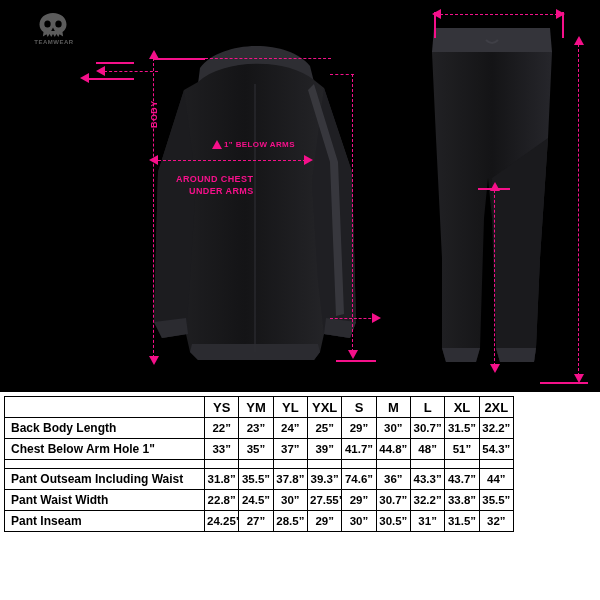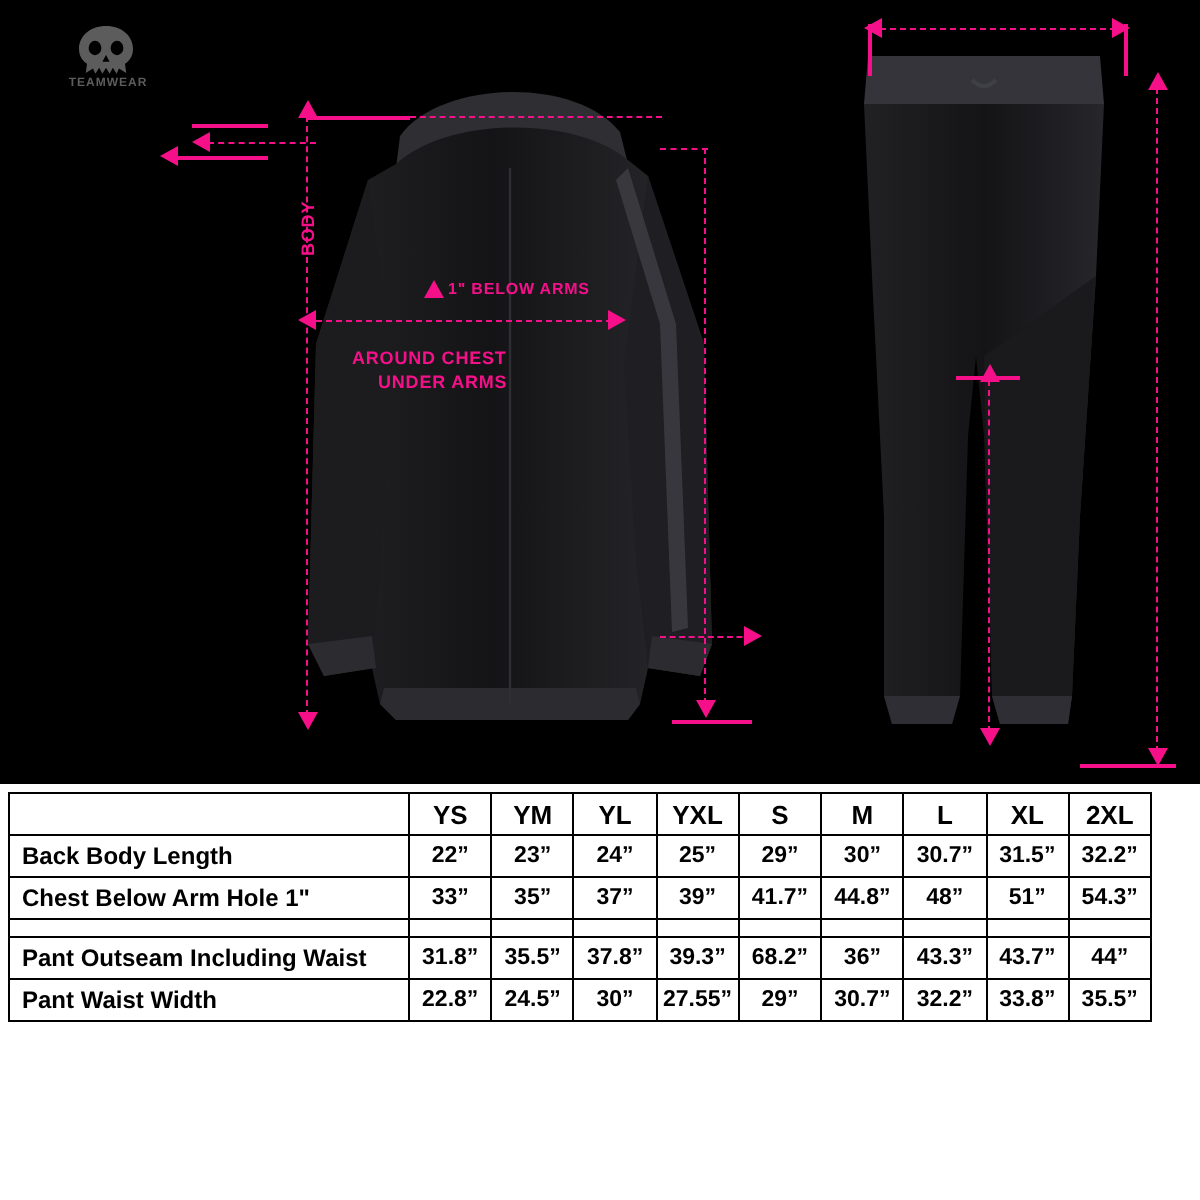--- a/index.html
+++ b/index.html
@@ -96,21 +96,21 @@
 
   
   .table-wrap {
     position: absolute;
     left: 0; top: 392px;
     width: 600px; height: 208px;
     background: #fff;
     padding: 4px 4px 4px 4px;
   }
   table.sizes {
-    width: 572px;
+    width: 510px;
     border-collapse: collapse;
     table-layout: fixed;
     font-size: 11.5px;
     color: #000;
   }
   table.sizes th, table.sizes td {
     border: 1px solid #000;
     text-align: center;
     font-weight: bold;
     height: 21px;
@@ -314,35 +314,47 @@
           <td></td>
           <td></td>
           <td></td>
         </tr>
         <tr>
           <td class="rowhead">Pant Outseam Including Waist</td>
           <td>31.8”</td>
           <td>35.5”</td>
           <td>37.8”</td>
           <td>39.3”</td>
-          <td>68.2”</td>
+          <td>74.6”</td>
           <td>36”</td>
           <td>43.3”</td>
           <td>43.7”</td>
           <td>44”</td>
         </tr>
         <tr>
           <td class="rowhead">Pant Waist Width</td>
           <td>22.8”</td>
           <td>24.5”</td>
           <td>30”</td>
           <td>27.55”</td>
           <td>29”</td>
           <td>30.7”</td>
           <td>32.2”</td>
           <td>33.8”</td>
           <td>35.5”</td>
         </tr>
+        <tr>
+          <td class="rowhead">Pant Inseam</td>
+          <td>24.25”</td>
+          <td>27”</td>
+          <td>28.5”</td>
+          <td>29”</td>
+          <td>30”</td>
+          <td>30.5”</td>
+          <td>31”</td>
+          <td>31.5”</td>
+          <td>32”</td>
+        </tr>
       </tbody>
     </table>
   </div>
 
 </div>
 
 </body></html>

